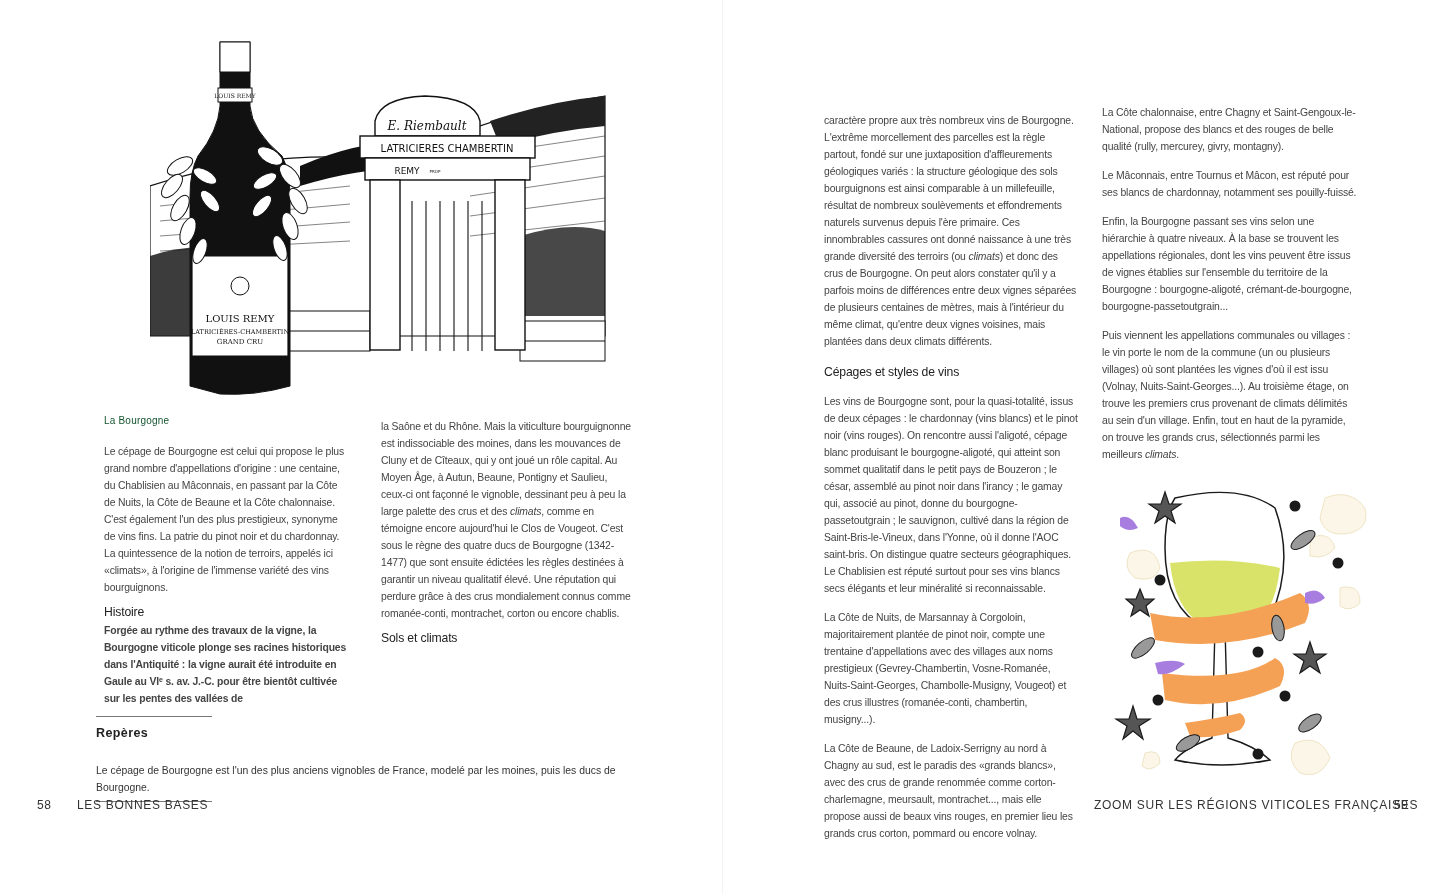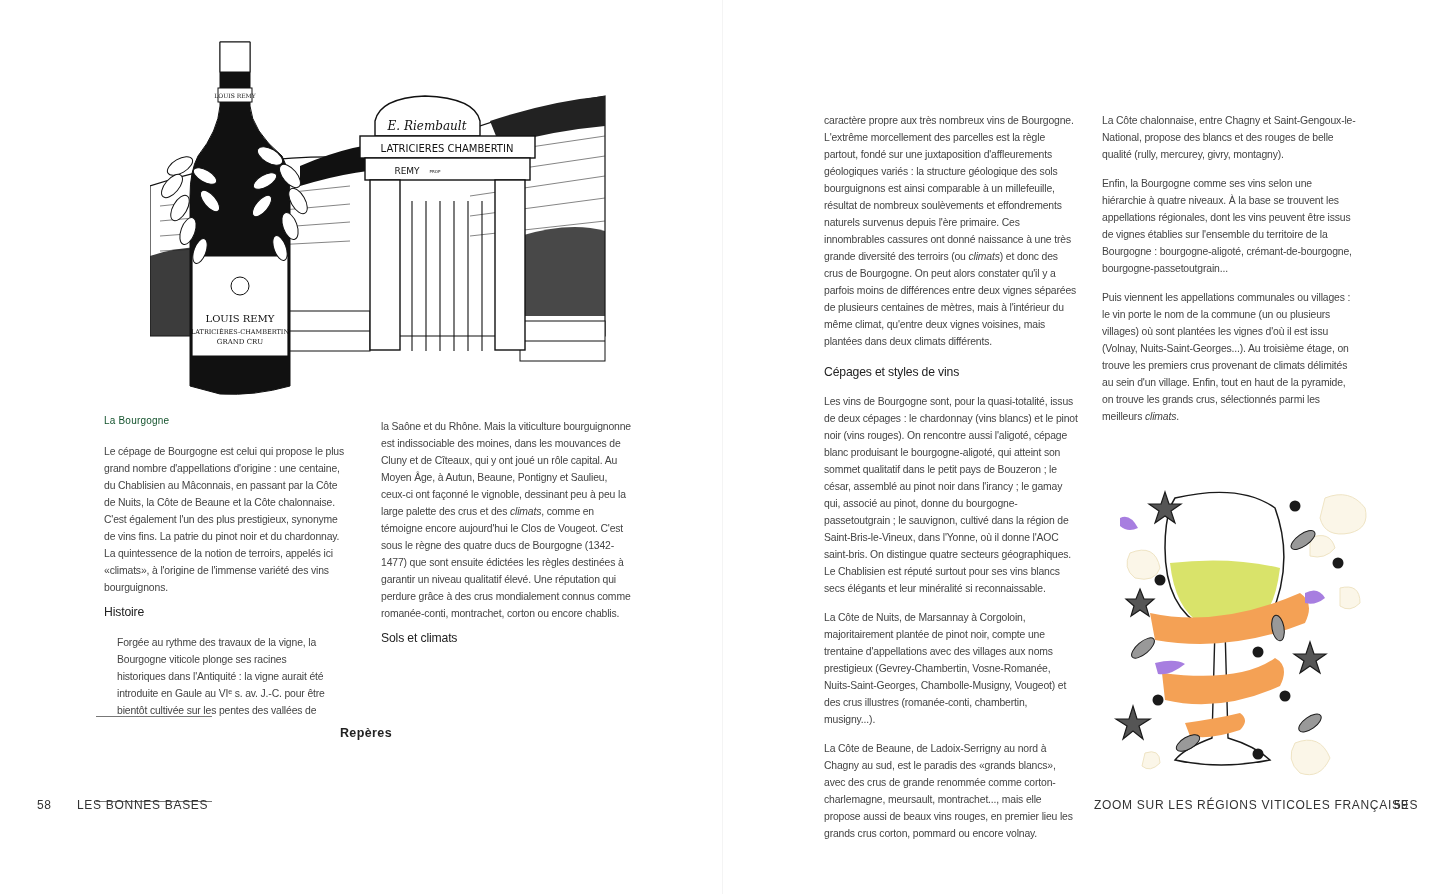--- a/index.html
+++ b/index.html
@@ -3,35 +3,35 @@
 <meta charset="utf-8">
 <style>
   html, body { margin: 0; padding: 0; background: #ffffff; }
   body { width: 1445px; height: 894px; position: relative; overflow: hidden;
          font-family: "Liberation Sans", "DejaVu Sans", sans-serif; color: #3a3a3a; }
   .spread { position: absolute; inset: 0; }
   .gutter { position: absolute; left: 722px; top: 0; width: 1px; height: 894px; background: #f4f4f4; }
 
   .col { position: absolute; font-size: 10.4px; line-height: 17px; color: #444; letter-spacing: -0.15px; }
   .col p { margin: 12px 0 8px 0; }
-  .col p.tight { margin: 13px; }
+  .col p.tight { margin: 0; font-weight: bold; }
   .col em { font-style: italic; }
   .h1 { font-size: 10px; font-weight: normal; color: #14532d; margin: 0 0 9px 0; line-height: 20px; letter-spacing: 0.2px; }
   .h2 { font-size: 12.2px; color: #222; margin: 6px 0 1px 0; line-height: 17px; }
 
   #col-left-1 { left: 104px; top: 411px; width: 245px; }
   #col-left-2 { left: 381px; top: 406px; width: 252px; }
   #col-right-1 { left: 824px; top: 100px; width: 255px; }
-  #col-right-2 { left: 1102px; top: 100px; width: 255px; }
+  #col-right-2 { left: 1102px; top: 92px; width: 255px; }
 
   .rule { position: absolute; height: 1px; background: #777; }
   #rule-top { left: 96px; top: 716px; width: 116px; }
   #rule-bottom { left: 96px; top: 801px; width: 116px; }
   #reperes { position: absolute; left: 96px; top: 726px; width: 540px; }
-  #reperes .h3 { font-size: 12.5px; font-weight: bold; color: #222; letter-spacing: 0.4px; margin-bottom: 22px; text-align: center; }
+  #reperes .h3 { font-size: 12.5px; font-weight: bold; color: #222; letter-spacing: 0.4px; margin-bottom: 22px; }
   #reperes .txt { font-size: 10.4px; line-height: 17px; color: #333; }
 
   .footer { position: absolute; top: 798px; font-size: 12px; letter-spacing: 0.7px; color: #333; text-align: center; }
   #folio-left { left: 37px; }
   #running-left { left: 77px; }
   #running-right { left: 1094px; }
   #folio-right { left: 1394px; }
 
   #illus-left { position: absolute; left: 150px; top: 36px; width: 460px; height: 360px; }
   #illus-right { position: absolute; left: 1100px; top: 468px; width: 285px; height: 320px; }
@@ -128,37 +128,39 @@
   </div>
 
   <div id="col-left-2" class="col">
     <p><span>la Saône et du Rhône. Mais la viticulture bourguignonne est indissociable des moines, dans les mouvances de Cluny et de Cîteaux, qui y ont joué un rôle capital. Au Moyen Âge, à Autun, Beaune, Pontigny et Saulieu, ceux-ci ont façonné le vignoble, dessinant peu à peu la large palette des crus et des </span><em>climats</em><span>, comme en témoigne encore aujourd'hui le Clos de Vougeot. C'est sous le règne des quatre ducs de Bourgogne (1342-1477) que sont ensuite édictées les règles destinées à garantir un niveau qualitatif élevé. Une réputation qui perdure grâce à des crus mondialement connus comme romanée-conti, montrachet, corton ou encore chablis.</span></p>
     <div class="h2">Sols et climats</div>
   </div>
 
   <div id="rule-top" class="rule"></div>
   <div id="reperes">
     <div class="h3">Repères</div>
+    <div class="txt">Le cépage de Bourgogne est l'un des plus anciens vignobles de France, modelé par les moines, puis les ducs de Bourgogne.</div>
   </div>
   <div id="rule-bottom" class="rule"></div>
 
   <div id="folio-left" class="footer">58</div>
   <div id="running-left" class="footer">LES BONNES BASES</div>
 
   <div id="col-right-1" class="col">
     <p><span>caractère propre aux très nombreux vins de Bourgogne. L'extrême morcellement des parcelles est la règle partout, fondé sur une juxtaposition d'affleurements géologiques variés : la structure géologique des sols bourguignons est ainsi comparable à un millefeuille, résultat de nombreux soulèvements et effondrements naturels survenus depuis l'ère primaire. Ces innombrables cassures ont donné naissance à une très grande diversité des terroirs (ou </span><em>climats</em><span>) et donc des crus de Bourgogne. On peut alors constater qu'il y a parfois moins de différences entre deux vignes séparées de plusieurs centaines de mètres, mais à l'intérieur du même climat, qu'entre deux vignes voisines, mais plantées dans deux climats différents.</span></p>
     <div class="h2" style="margin-top:14px">Cépages et styles de vins</div>
     <p>Les vins de Bourgogne sont, pour la quasi-totalité, issus de deux cépages : le chardonnay (vins blancs) et le pinot noir (vins rouges). On rencontre aussi l'aligoté, cépage blanc produisant le bourgogne-aligoté, qui atteint son sommet qualitatif dans le petit pays de Bouzeron ; le césar, assemblé au pinot noir dans l'irancy ; le gamay qui, associé au pinot, donne du bourgogne-passetoutgrain ; le sauvignon, cultivé dans la région de Saint-Bris-le-Vineux, dans l'Yonne, où il donne l'AOC saint-bris. On distingue quatre secteurs géographiques. Le Chablisien est réputé surtout pour ses vins blancs secs élégants et leur minéralité si reconnaissable.</p>
     <p>La Côte de Nuits, de Marsannay à Corgoloin, majoritairement plantée de pinot noir, compte une trentaine d'appellations avec des villages aux noms prestigieux (Gevrey-Chambertin, Vosne-Romanée, Nuits-Saint-Georges, Chambolle-Musigny, Vougeot) et des crus illustres (romanée-conti, chambertin, musigny...).</p>
     <p>La Côte de Beaune, de Ladoix-Serrigny au nord à Chagny au sud, est le paradis des «grands blancs», avec des crus de grande renommée comme corton-charlemagne, meursault, montrachet..., mais elle propose aussi de beaux vins rouges, en premier lieu les grands crus corton, pommard ou encore volnay.</p>
   </div>
 
   <div id="col-right-2" class="col">
     <p>La Côte chalonnaise, entre Chagny et Saint-Gengoux-le-National, propose des blancs et des rouges de belle qualité (rully, mercurey, givry, montagny).</p>
-    <p>Enfin, la Bourgogne comme ses vins selon une hiérarchie à quatre niveaux. À la base se trouvent les appellations régionales, dont les vins peuvent être issus de vignes établies sur l'ensemble du territoire de la Bourgogne : bourgogne-aligoté, crémant-de-bourgogne, bourgogne-passetoutgrain...</p>
+    <p>Le Mâconnais, entre Tournus et Mâcon, est réputé pour ses blancs de chardonnay, notamment ses pouilly-fuissé.</p>
+    <p>Enfin, la Bourgogne passant ses vins selon une hiérarchie à quatre niveaux. À la base se trouvent les appellations régionales, dont les vins peuvent être issus de vignes établies sur l'ensemble du territoire de la Bourgogne : bourgogne-aligoté, crémant-de-bourgogne, bourgogne-passetoutgrain...</p>
     <p><span>Puis viennent les appellations communales ou villages : le vin porte le nom de la commune (un ou plusieurs villages) où sont plantées les vignes d'où il est issu (Volnay, Nuits-Saint-Georges...). Au troisième étage, on trouve les premiers crus provenant de climats délimités au sein d'un village. Enfin, tout en haut de la pyramide, on trouve les grands crus, sélectionnés parmi les meilleurs </span><em>climats</em><span>.</span></p>
   </div>
 
   <svg id="illus-right" viewBox="0 0 285 320">
     <g class="c-cream">
       <path d="M225 30 Q250 20 265 40 Q270 60 250 65 Q225 70 220 50 Z" fill="#fbf6e8" stroke="#efe4c4"></path>
       <path d="M210 70 Q230 62 235 80 Q225 92 210 88 Z" fill="#fbf6e8" stroke="#efe4c4"></path>
       <path d="M30 85 Q55 75 60 100 Q55 115 35 110 Q22 100 30 85 Z" fill="#fbf6e8" stroke="#efe4c4"></path>
       <path d="M195 275 Q220 265 230 290 Q220 312 200 305 Q185 292 195 275 Z" fill="#fbf6e8" stroke="#efe4c4"></path>
       <path d="M45 285 Q60 280 60 295 Q50 305 42 298 Z" fill="#fbf6e8" stroke="#efe4c4"></path>

